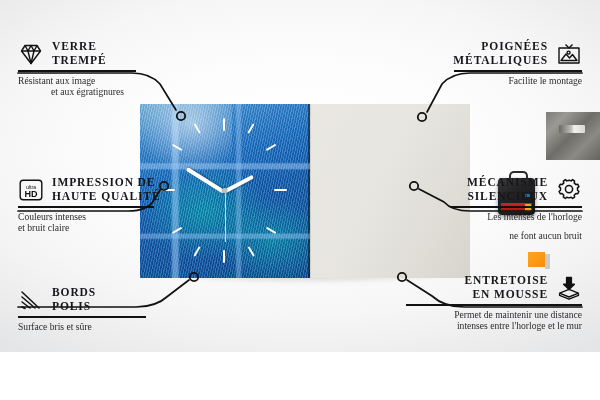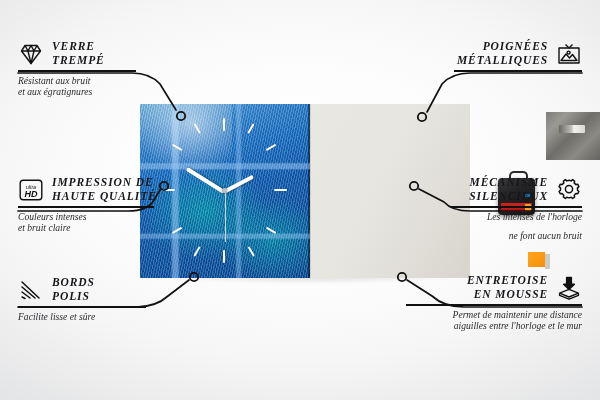--- a/index.html
+++ b/index.html
@@ -2,24 +2,23 @@
 <html><head>
 <meta charset="utf-8">
 <style>
   html,body{margin:0;padding:0;}
   body{
     width:600px;height:400px;overflow:hidden;
     font-family:"Liberation Serif", serif;
     background:#ffffff;
   }
   #stage{
-    position:relative;width:600px;height:400px;overflow:hidden;
+    position:relative;width:600px;height:352px;overflow:hidden;
     background:
       radial-gradient(ellipse 78% 70% at 50% 44%, #ffffff 0%, #fdfdfd 38%, #f6f6f6 66%, #ececed 86%, #e4e5e6 100%);
-    font-style: italic;
   }
   
   .product{
     position:absolute;left:140px;top:104px;width:330px;height:174px;
   }
   .panel-front{
     position:absolute;left:0;top:0;width:170px;height:174px;
     background:
       repeating-linear-gradient(102deg, rgba(255,255,255,.16) 0 1px, rgba(0,0,0,.10) 1px 2.4px),
       repeating-linear-gradient(68deg, rgba(0,180,190,.20) 0 1.4px, rgba(0,0,0,0) 1.4px 3px),
@@ -182,76 +181,77 @@
           <path d="M7,4.5 L10,10 L13,4.5 L16,10 L19,4.5"></path>
           <path d="M10,10 L13,22.5 L16,10"></path>
         </g>
       </svg>
       <div>
         <div class="c-title">VERRE</div>
         <div class="c-title">TREMPÉ</div>
       </div>
     </div>
     <div class="c-rule" style="width:118px;"></div>
-    <div class="c-desc">Résistant aux bruit</div>
-    <div class="c-desc" style="margin-top:0;">et aux égratignures</div>
+    <div class="c-desc">Résistant aux image</div>
+    <div class="c-desc" style="margin-top:0;margin-left:33px;">et aux égratignures</div>
   </div>
 
   <div class="callout left" style="left:18px;top:176px;width:138px;">
     <div class="c-head">
       <svg class="ico" viewBox="0 0 26 26">
         <rect x="2.2" y="3.2" width="21.6" height="19.6" rx="3" fill="none" stroke="#111" stroke-width="1.4"></rect>
         <text x="13" y="11.6" font-family="Liberation Sans, sans-serif" font-size="5.2" text-anchor="middle" fill="#111">ultra</text>
         <text x="13" y="19.8" font-family="Liberation Sans, sans-serif" font-size="9" font-weight="bold" text-anchor="middle" fill="#111">HD</text>
       </svg>
       <div>
         <div class="c-title">IMPRESSION DE</div>
         <div class="c-title">HAUTE QUALITÉ</div>
       </div>
     </div>
     <div class="c-rule" style="width:136px;"></div>
     <div class="c-desc">Couleurs intenses</div>
     <div class="c-desc" style="margin-top:0;">et bruit claire</div>
   </div>
 
-  <div class="callout left" style="left:18px;top:276px;width:130px;">
+  <div class="callout left" style="left:18px;top:286px;width:130px;">
     <div class="c-head">
       <svg class="ico" viewBox="0 0 26 26">
         <g stroke="#111" stroke-width="1.5" stroke-linecap="round">
           <path d="M4,5 L21,21"></path>
             <path d="M4,10 L17,21"></path>
           <path d="M4,15 L12,21"></path>
             <path d="M4,20 L7,21.5"></path>
         </g>
       </svg>
       <div>
         <div class="c-title">BORDS</div>
         <div class="c-title">POLIS</div>
       </div>
     </div>
     <div class="c-rule" style="width:128px;"></div>
-    <div class="c-desc">Facilite lisse et sûre</div>
+    <div class="c-desc">Surface bris et sûre</div>
   </div>
 
   <div class="callout right" style="left:452px;top:40px;width:130px;">
     <div class="c-head">
       <div>
         <div class="c-title">POIGNÉES</div>
         <div class="c-title">MÉTALLIQUES</div>
       </div>
       <svg class="ico" viewBox="0 0 26 26">
         <g fill="none" stroke="#111" stroke-width="1.4" stroke-linejoin="round">
           <rect x="3" y="7" width="20" height="15"></rect>
           <path d="M13,7 L9.5,3.5 M13,7 L16.5,3.5"></path>
           <path d="M5,19.5 L10,13 L13.5,17 L16.5,13.5 L21,19.5 Z"></path>
           <circle cx="12.6" cy="11.6" r="1.5"></circle>
         </g>
       </svg>
     </div>
     <div class="c-rule" style="width:128px;margin-left:2px;"></div>
+    <div class="c-desc">Facilite le montage</div>
   </div>
 
   <div class="callout right" style="left:448px;top:176px;width:134px;">
     <div class="c-head">
       <div>
         <div class="c-title">MÉCANISME</div>
         <div class="c-title">SILENCIEUX</div>
       </div>
       <svg class="ico" viewBox="0 0 26 26">
         <g fill="none" stroke="#111" stroke-width="1.5" stroke-linejoin="round">
@@ -279,16 +279,16 @@
       <svg class="ico" viewBox="0 0 26 26">
         <g fill="none" stroke="#111" stroke-width="1.4" stroke-linejoin="round">
           <path d="M10.6,2.5 L15.4,2.5 L15.4,9.2 L18.4,9.2 L13,14.4 L7.6,9.2 L10.6,9.2 Z" fill="#111"></path>
           <path d="M13,14.4 L22.4,18.2 L13,22 L3.6,18.2 Z"></path>
           <path d="M3.6,18.2 L3.6,20.4 L13,24.2 L22.4,20.4 L22.4,18.2"></path>
         </g>
       </svg>
     </div>
     <div class="c-rule" style="width:176px;margin-left:2px;"></div>
     <div class="c-desc">Permet de maintenir une distance</div>
-    <div class="c-desc" style="margin-top:0;">aiguilles entre l'horloge et le mur</div>
+    <div class="c-desc" style="margin-top:0;">intenses entre l'horloge et le mur</div>
   </div>
 
 </div>
 
 </body></html>

